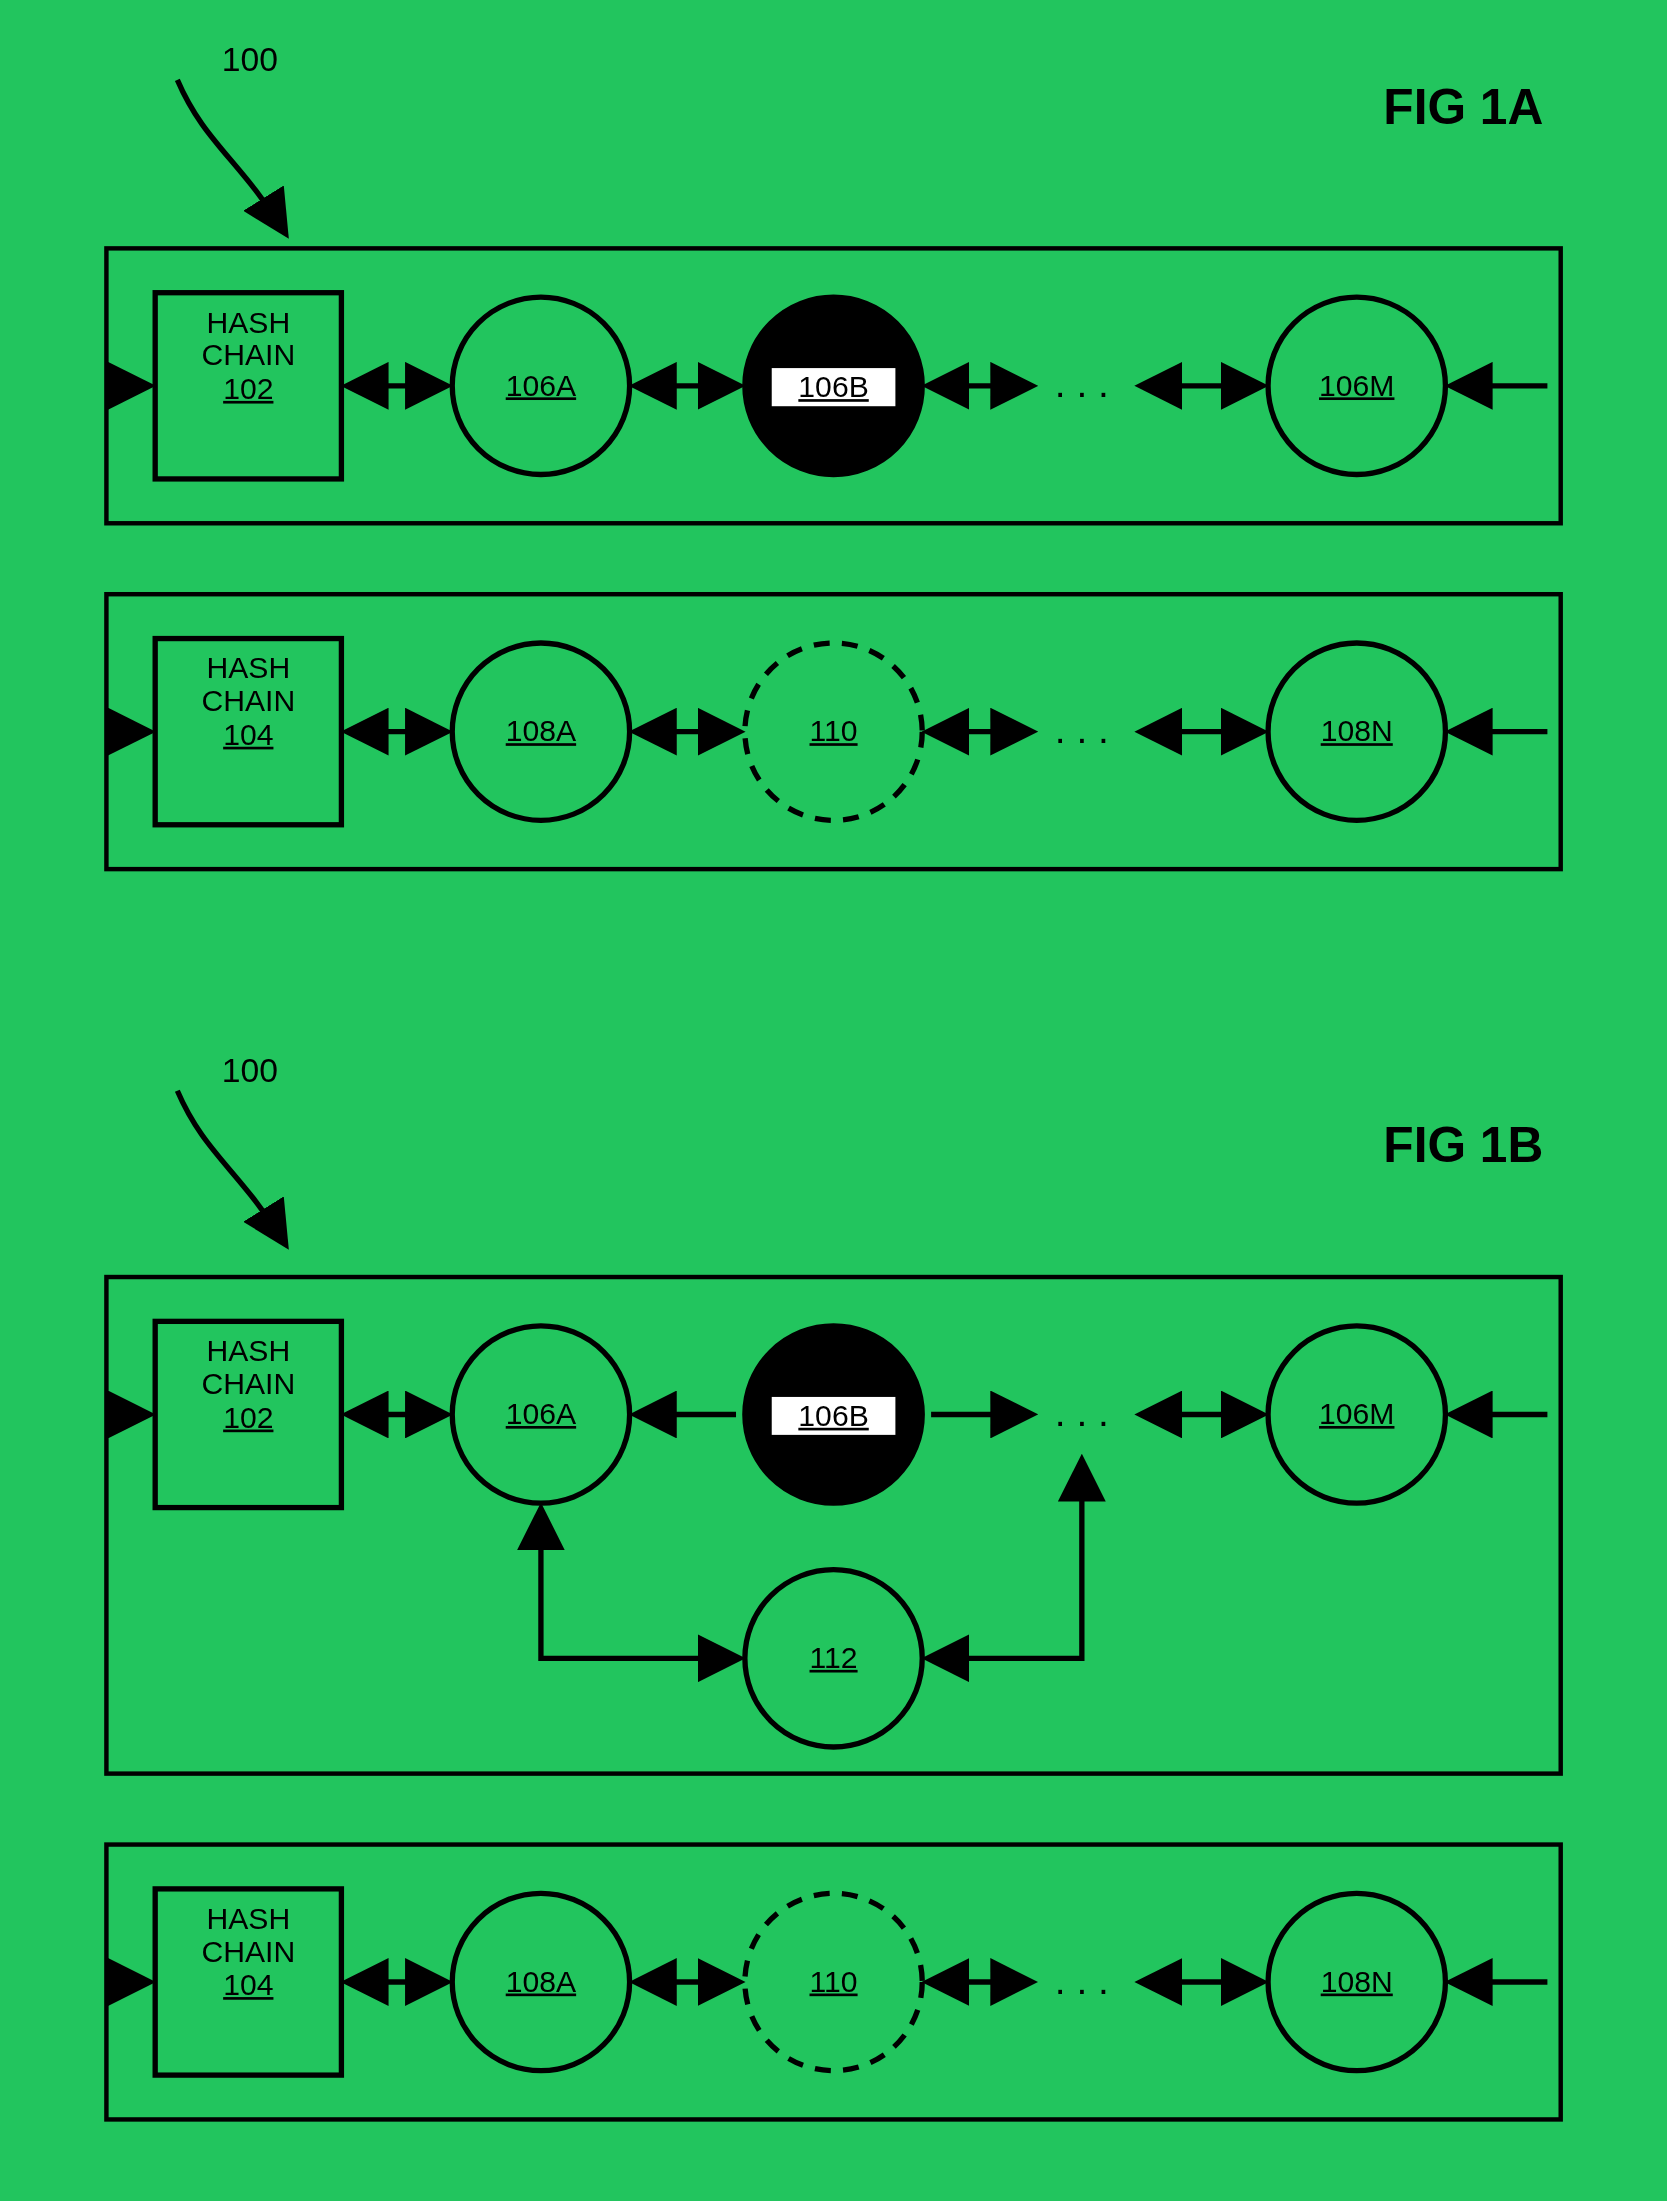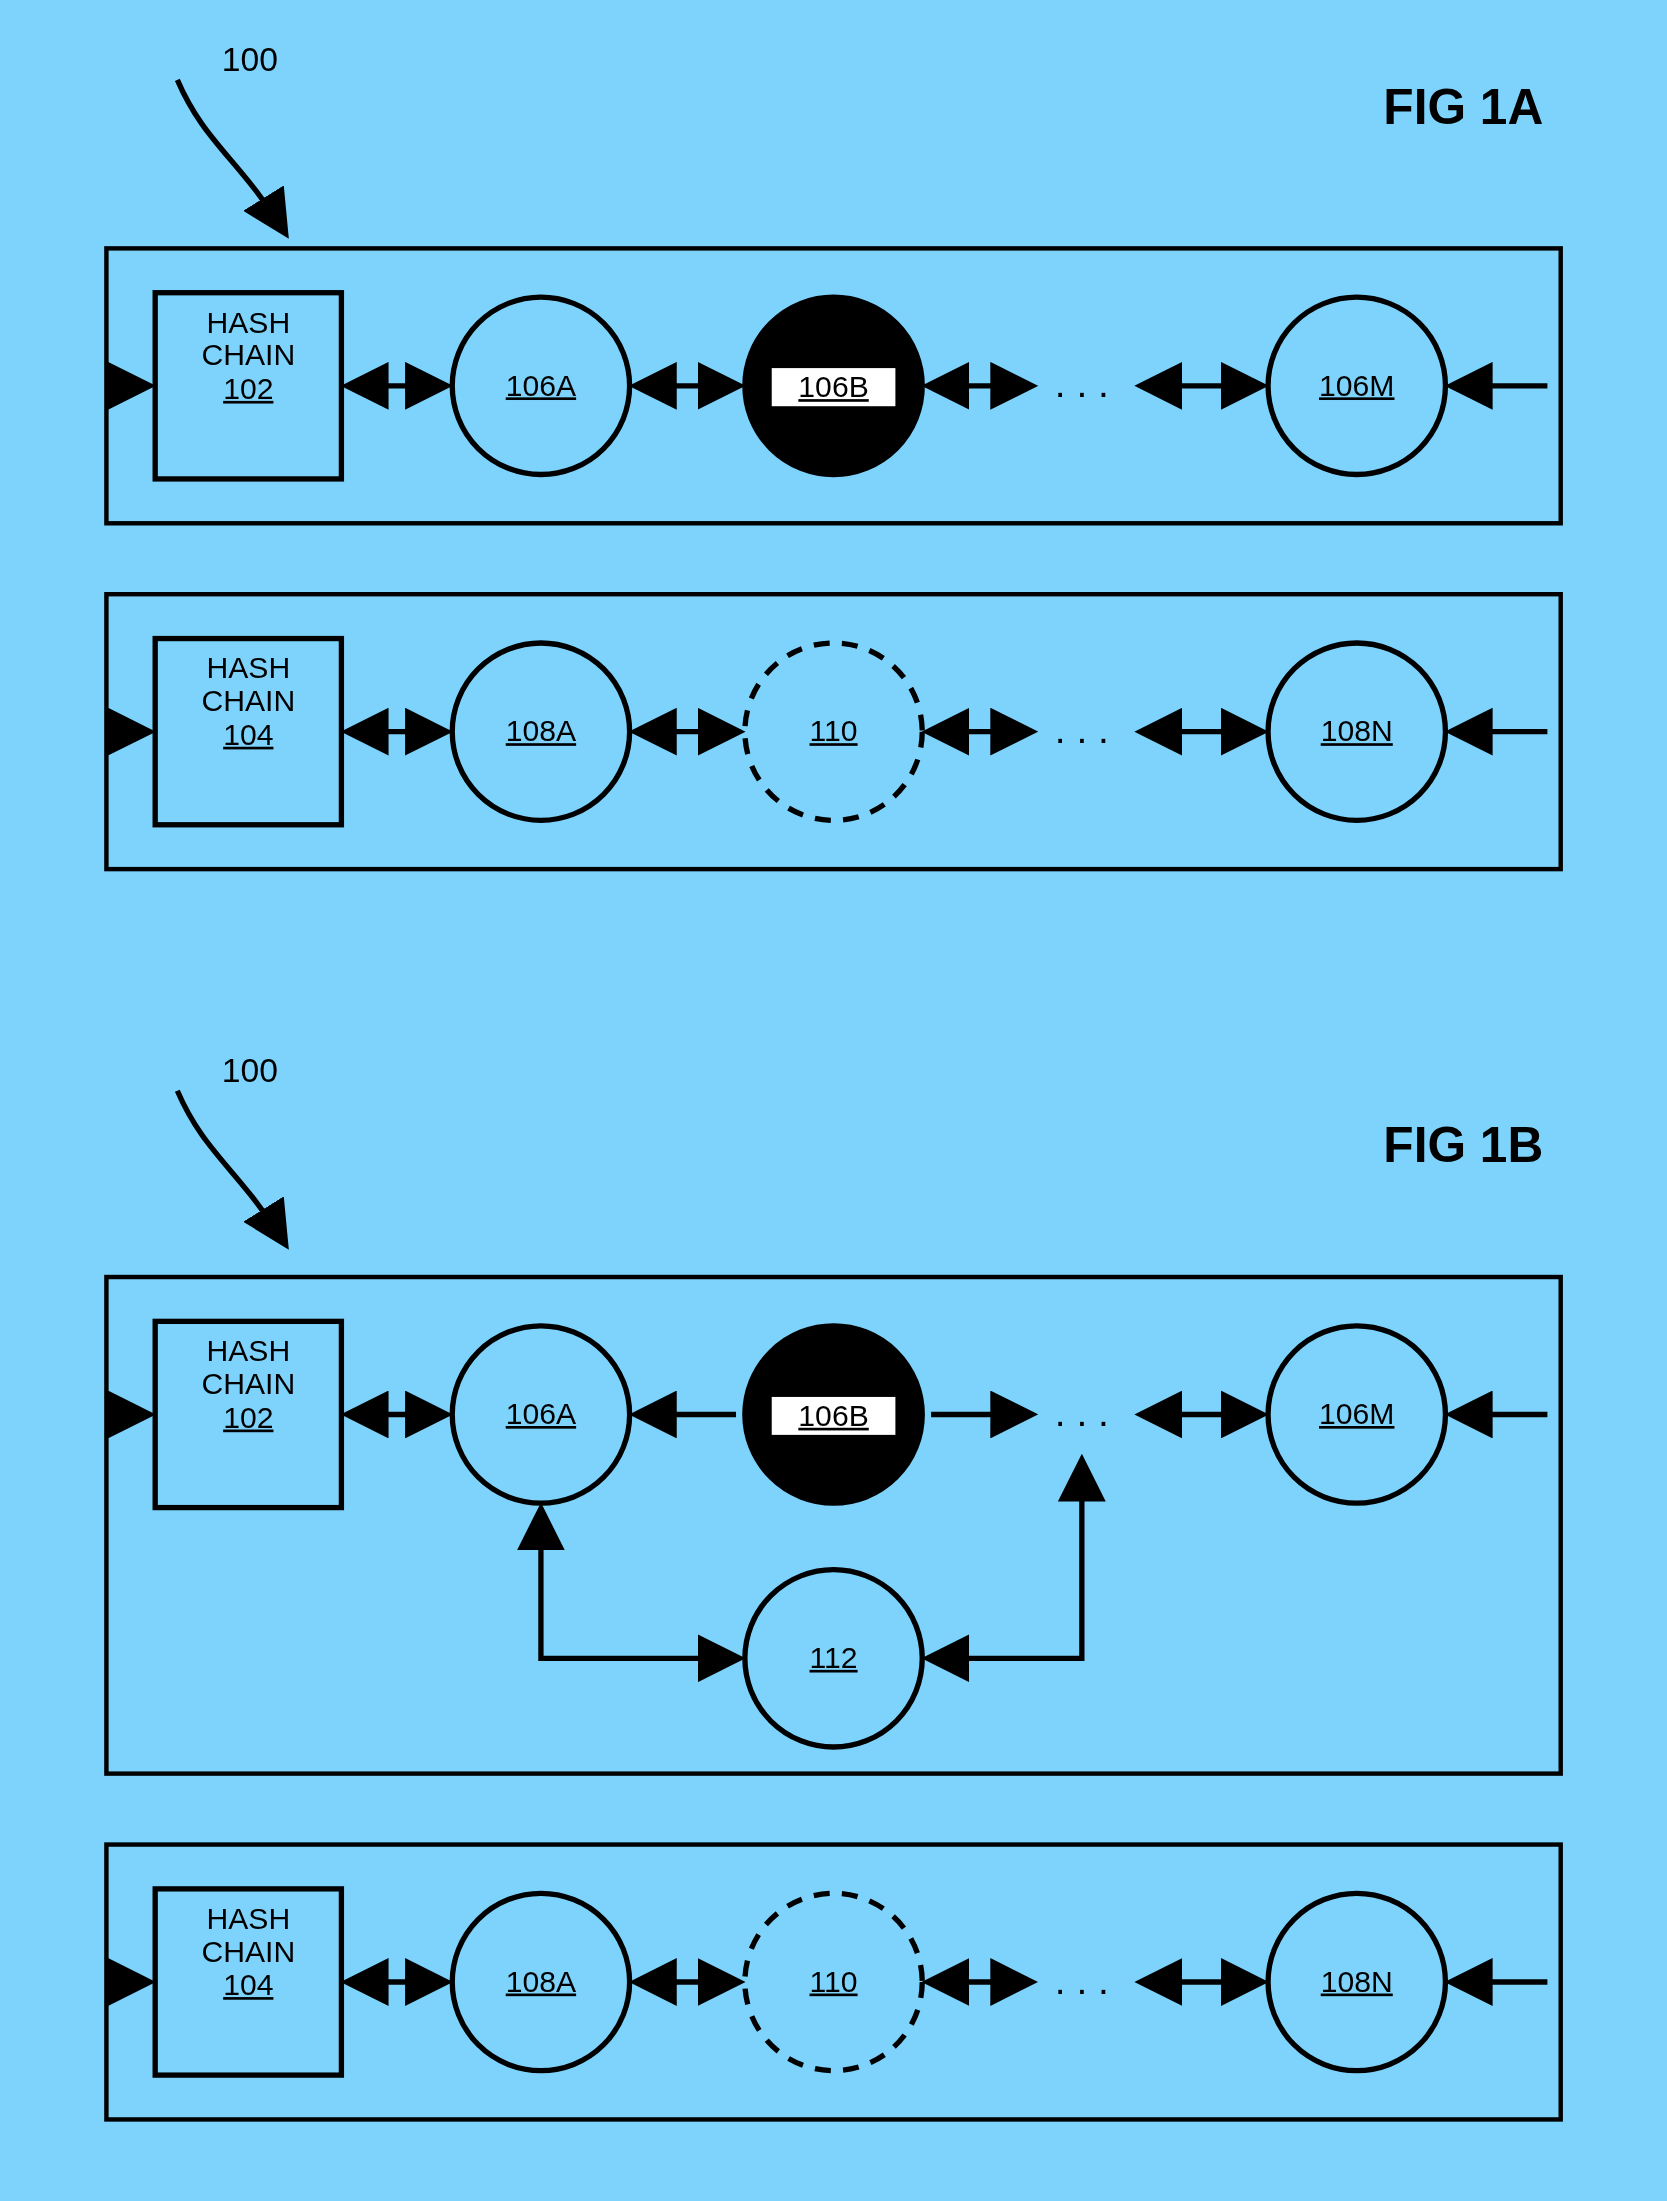--- a/index.html
+++ b/index.html
@@ -5,21 +5,21 @@
   html, body {
     margin: 0;
     padding: 0;
     background: #ffffff;
     font-family: Arial, Helvetica, sans-serif;
   }
   .page {
     width: 1668px;
     height: 2202px;
     position: relative;
-    background: #7dd3fc;
+    background: #22c55e;
   }
   svg { display: block; }
   .label-box {
     color: #000;
     font-size: 34px;
     text-align: center;
     line-height: 1.1;
   }
   .ref {
     font-size: 34px;

